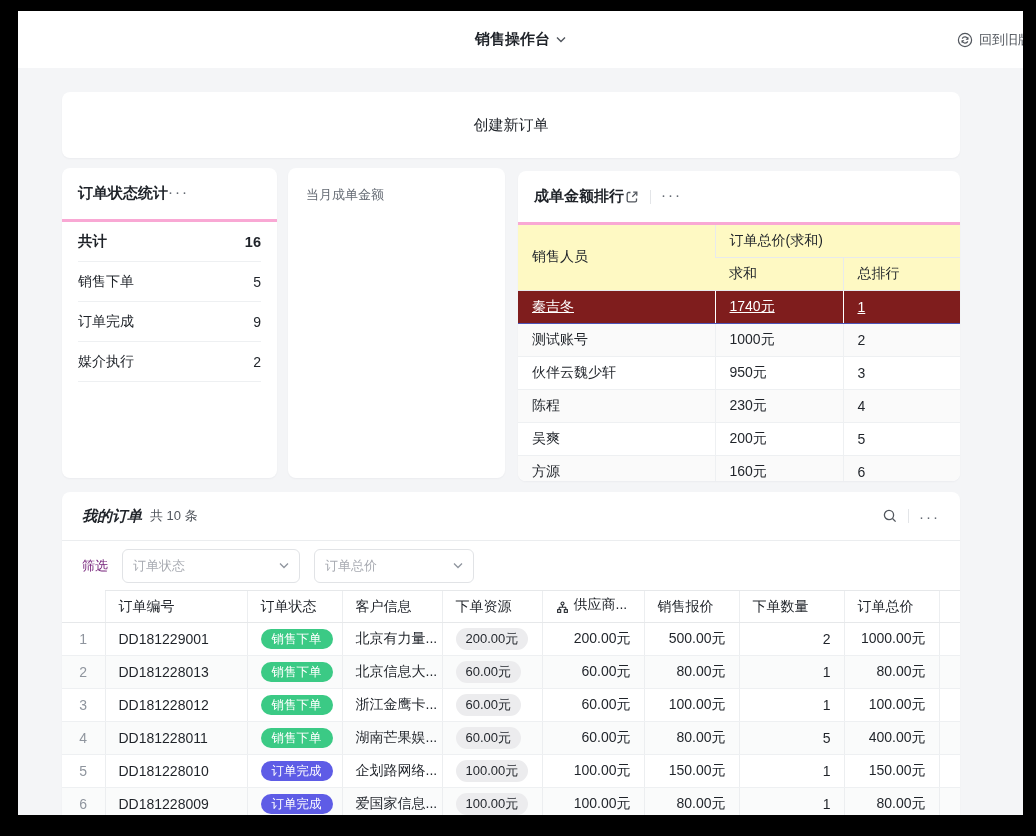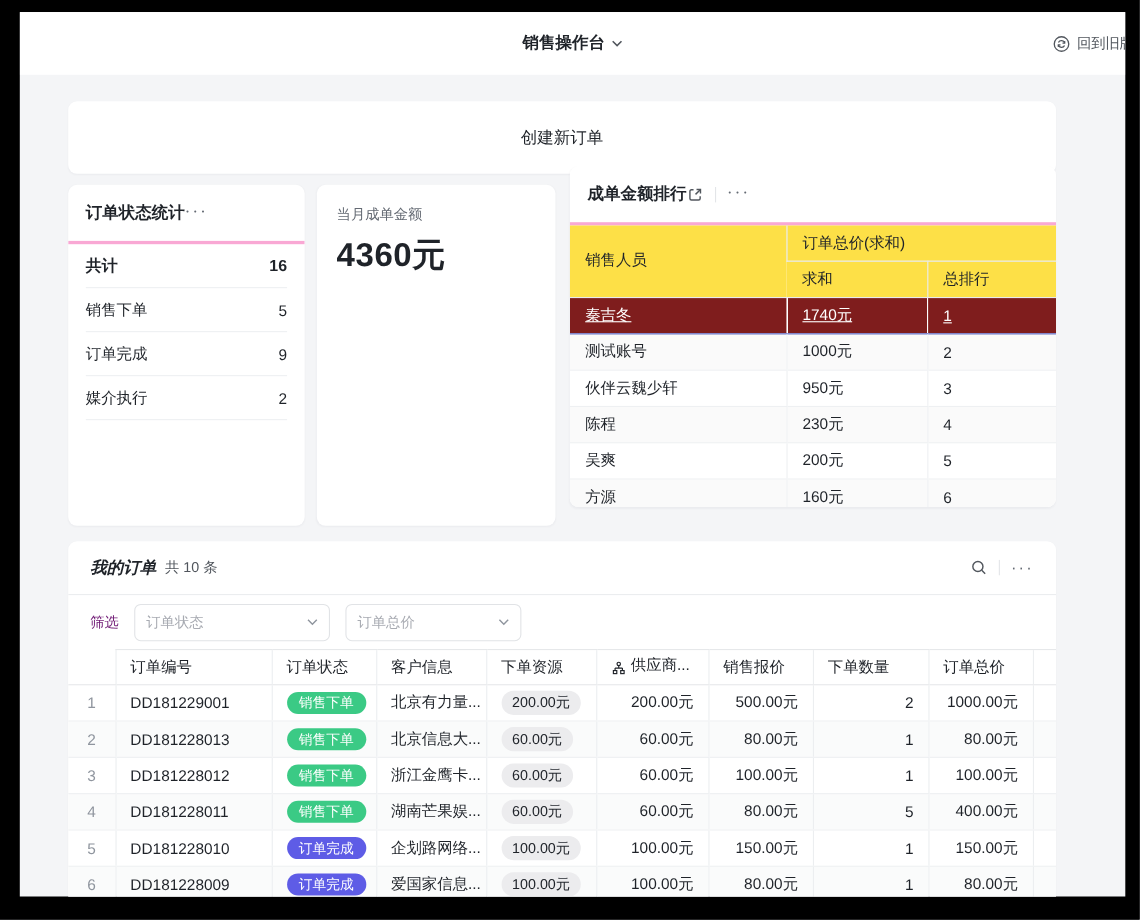--- a/index.html
+++ b/index.html
@@ -33,26 +33,26 @@
   .stat-row { height:40px; display:flex; align-items:center; justify-content:space-between;
     border-bottom:1px solid #eef0f2; font-size:14px; color:#1f2329; }
   .stat-row.bold { font-weight:700; font-size:14.5px; }
 
   
   .amount-card { left:270px; top:157px; width:217px; height:310px; padding:18px; }
   .amount-label { font-size:13px; color:#646a73; }
   .amount-value { margin-top:8px; font-size:30px; font-weight:700; letter-spacing:0.5px; }
 
   
-  .ranking-card { left:500px; top:140px; width:442px; height:310px; }
+  .ranking-card { left:500px; top:160px; width:442px; height:310px; }
   .icon-group { display:flex; align-items:center; gap:10px; }
   .vdiv { width:1px; height:14px; background:#e3e5e8; }
   table { border-collapse:collapse; table-layout:fixed; }
   .rank-table { width:442px; font-size:14px; }
-  .rank-table th { background:#fde047; font-weight:400; text-align:left; padding:0 0 0 14px;
+  .rank-table th { background:#fef9c3; font-weight:400; text-align:left; padding:0 0 0 14px;
     color:#1f2329; border-bottom:1px solid #e8eaec; border-left:1px solid #e8eaec; }
   .rank-table th:first-child { border-left:none; }
   .rank-table tr.h1 th { height:32px; }
   .rank-table tr.h2 th { height:33px; }
   .rank-table td { height:33px; padding:0 0 0 14px; border-bottom:1px solid #eef0f2;
     border-left:1px solid #eef0f2; white-space:nowrap; overflow:hidden; }
   .rank-table td:first-child { border-left:none; }
   .rank-table tbody tr:nth-child(even) td { background:#fafafa; }
   .rank-table tbody tr.hl td { background:#7f1d1d; color:#fff; border-left-color:rgba(255,255,255,0.3);
     border-bottom-color:#4d55b8;text-decoration:underline; }
@@ -147,21 +147,20 @@
       </div>
       <div class="stat-row">
         <span>媒介执行</span>
         <span>2</span>
       </div>
     </div>
   </div>
 
   <div class="card amount-card">
     <div class="amount-label">当月成单金额</div>
-    <div class="amount-value">4360元</div>
   </div>
 
   <div class="card ranking-card">
     <div class="card-titlebar">
       <span class="card-title">成单金额排行</span>
       <span class="icon-group">
         <span>
           <svg width="16" height="16" viewBox="0 0 16 16" fill="none" stroke="#51565d" stroke-width="1.3">
             <path d="M6.5 3.5 H4.6 C3.7 3.5 3.2 4 3.2 4.9 v6.5 c0 .9 .5 1.4 1.4 1.4 h6.5 c.9 0 1.4-.5 1.4-1.4 V9.5"></path>
             <path d="M9.2 3.2 h3.6 v3.6"></path>

